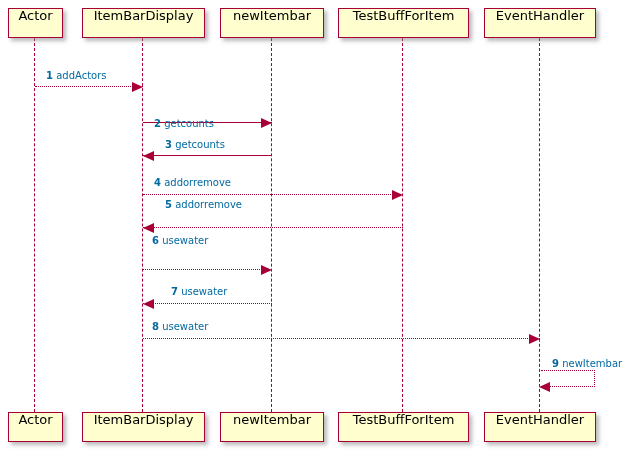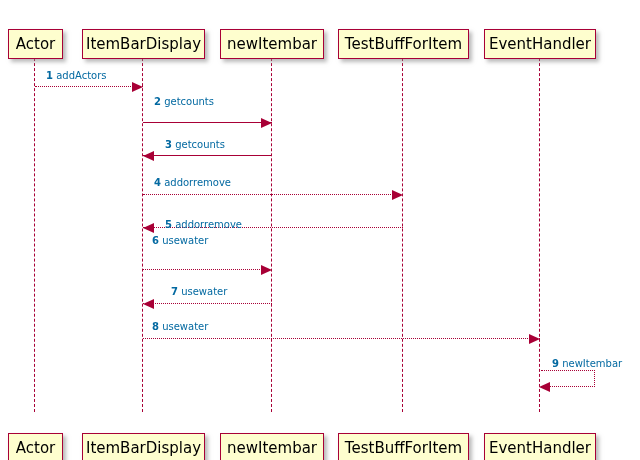--- a/index.html
+++ b/index.html
@@ -18,29 +18,27 @@
     overflow: hidden;
   }
 
   
   .participant {
     position: absolute;
     box-sizing: border-box;
     background: #FEFECE;
     border: 1.6px solid #A80036;
     color: #000000;
-    font-size: 15px;
+    font-size: 13px;
     line-height: 1;
     display: flex;
-    align-items: center;
     justify-content: center;
     white-space: nowrap;
     box-shadow: 3px 3px 4px rgba(130,130,130,0.55);
     z-index: 5;
-    margin-top: 21px;
   }
 
   
   .lifeline {
     position: absolute;
     width: 0;
     border-left: 1.5px dashed #A80036;
     z-index: 1;
   }
 
@@ -129,30 +127,30 @@
         <span>EventHandler</span>
       </div>
     </div>
 
   <div id="messages">
       <div class="msg-line dotted" style="left: 35px; top: 86px; width: 108px;"></div>
       <div class="arrowhead right" style="top: 81.5px; left: 132px;"></div>
       <div class="msg-label" style="left: 46px; top: 71px;"><span class="num">1</span> <span class="name">addActors</span></div>
       <div class="msg-line solid" style="left: 143px; top: 122px; width: 129px;"></div>
       <div class="arrowhead right" style="top: 117.5px; left: 261px;"></div>
-      <div class="msg-label" style="left: 154px; top: 97px;"><span class="num">2</span> <span class="name">getcounts</span></div>
+      <div class="msg-label" style="left: 154px; top: 119px;"><span class="num">2</span> <span class="name">getcounts</span></div>
       <div class="msg-line solid" style="left: 143px; top: 155px; width: 129px;"></div>
       <div class="arrowhead left" style="top: 150.5px; left: 143px;"></div>
       <div class="msg-label" style="left: 165px; top: 140px;"><span class="num">3</span> <span class="name">getcounts</span></div>
       <div class="msg-line dotted" style="left: 143px; top: 194px; width: 260px;"></div>
       <div class="arrowhead right" style="top: 189.5px; left: 392px;"></div>
       <div class="msg-label" style="left: 154px; top: 178px;"><span class="num">4</span> <span class="name">addorremove</span></div>
       <div class="msg-line dotted" style="left: 143px; top: 227px; width: 260px;"></div>
       <div class="arrowhead left" style="top: 222.5px; left: 143px;"></div>
-      <div class="msg-label" style="left: 165px; top: 220px;"><span class="num">5</span> <span class="name">addorremove</span></div>
+      <div class="msg-label" style="left: 165px; top: 200px;"><span class="num">5</span> <span class="name">addorremove</span></div>
       <div class="msg-line dotted" style="left: 143px; top: 269px; width: 129px;"></div>
       <div class="arrowhead right" style="top: 264.5px; left: 261px;"></div>
       <div class="msg-label" style="left: 152px; top: 236px;"><span class="num">6</span> <span class="name">usewater</span></div>
       <div class="msg-line dotted" style="left: 143px; top: 303px; width: 129px;"></div>
       <div class="arrowhead left" style="top: 298.5px; left: 143px;"></div>
       <div class="msg-label" style="left: 171px; top: 287px;"><span class="num">7</span> <span class="name">usewater</span></div>
       <div class="msg-line dotted" style="left: 143px; top: 338px; width: 397px;"></div>
       <div class="arrowhead right" style="top: 333.5px; left: 529px;"></div>
       <div class="msg-label" style="left: 152px; top: 322px;"><span class="num">8</span> <span class="name">usewater</span></div>
       <div class="self-loop" style="left: 541px; top: 370px; width: 54px; height: 17px;"></div>

